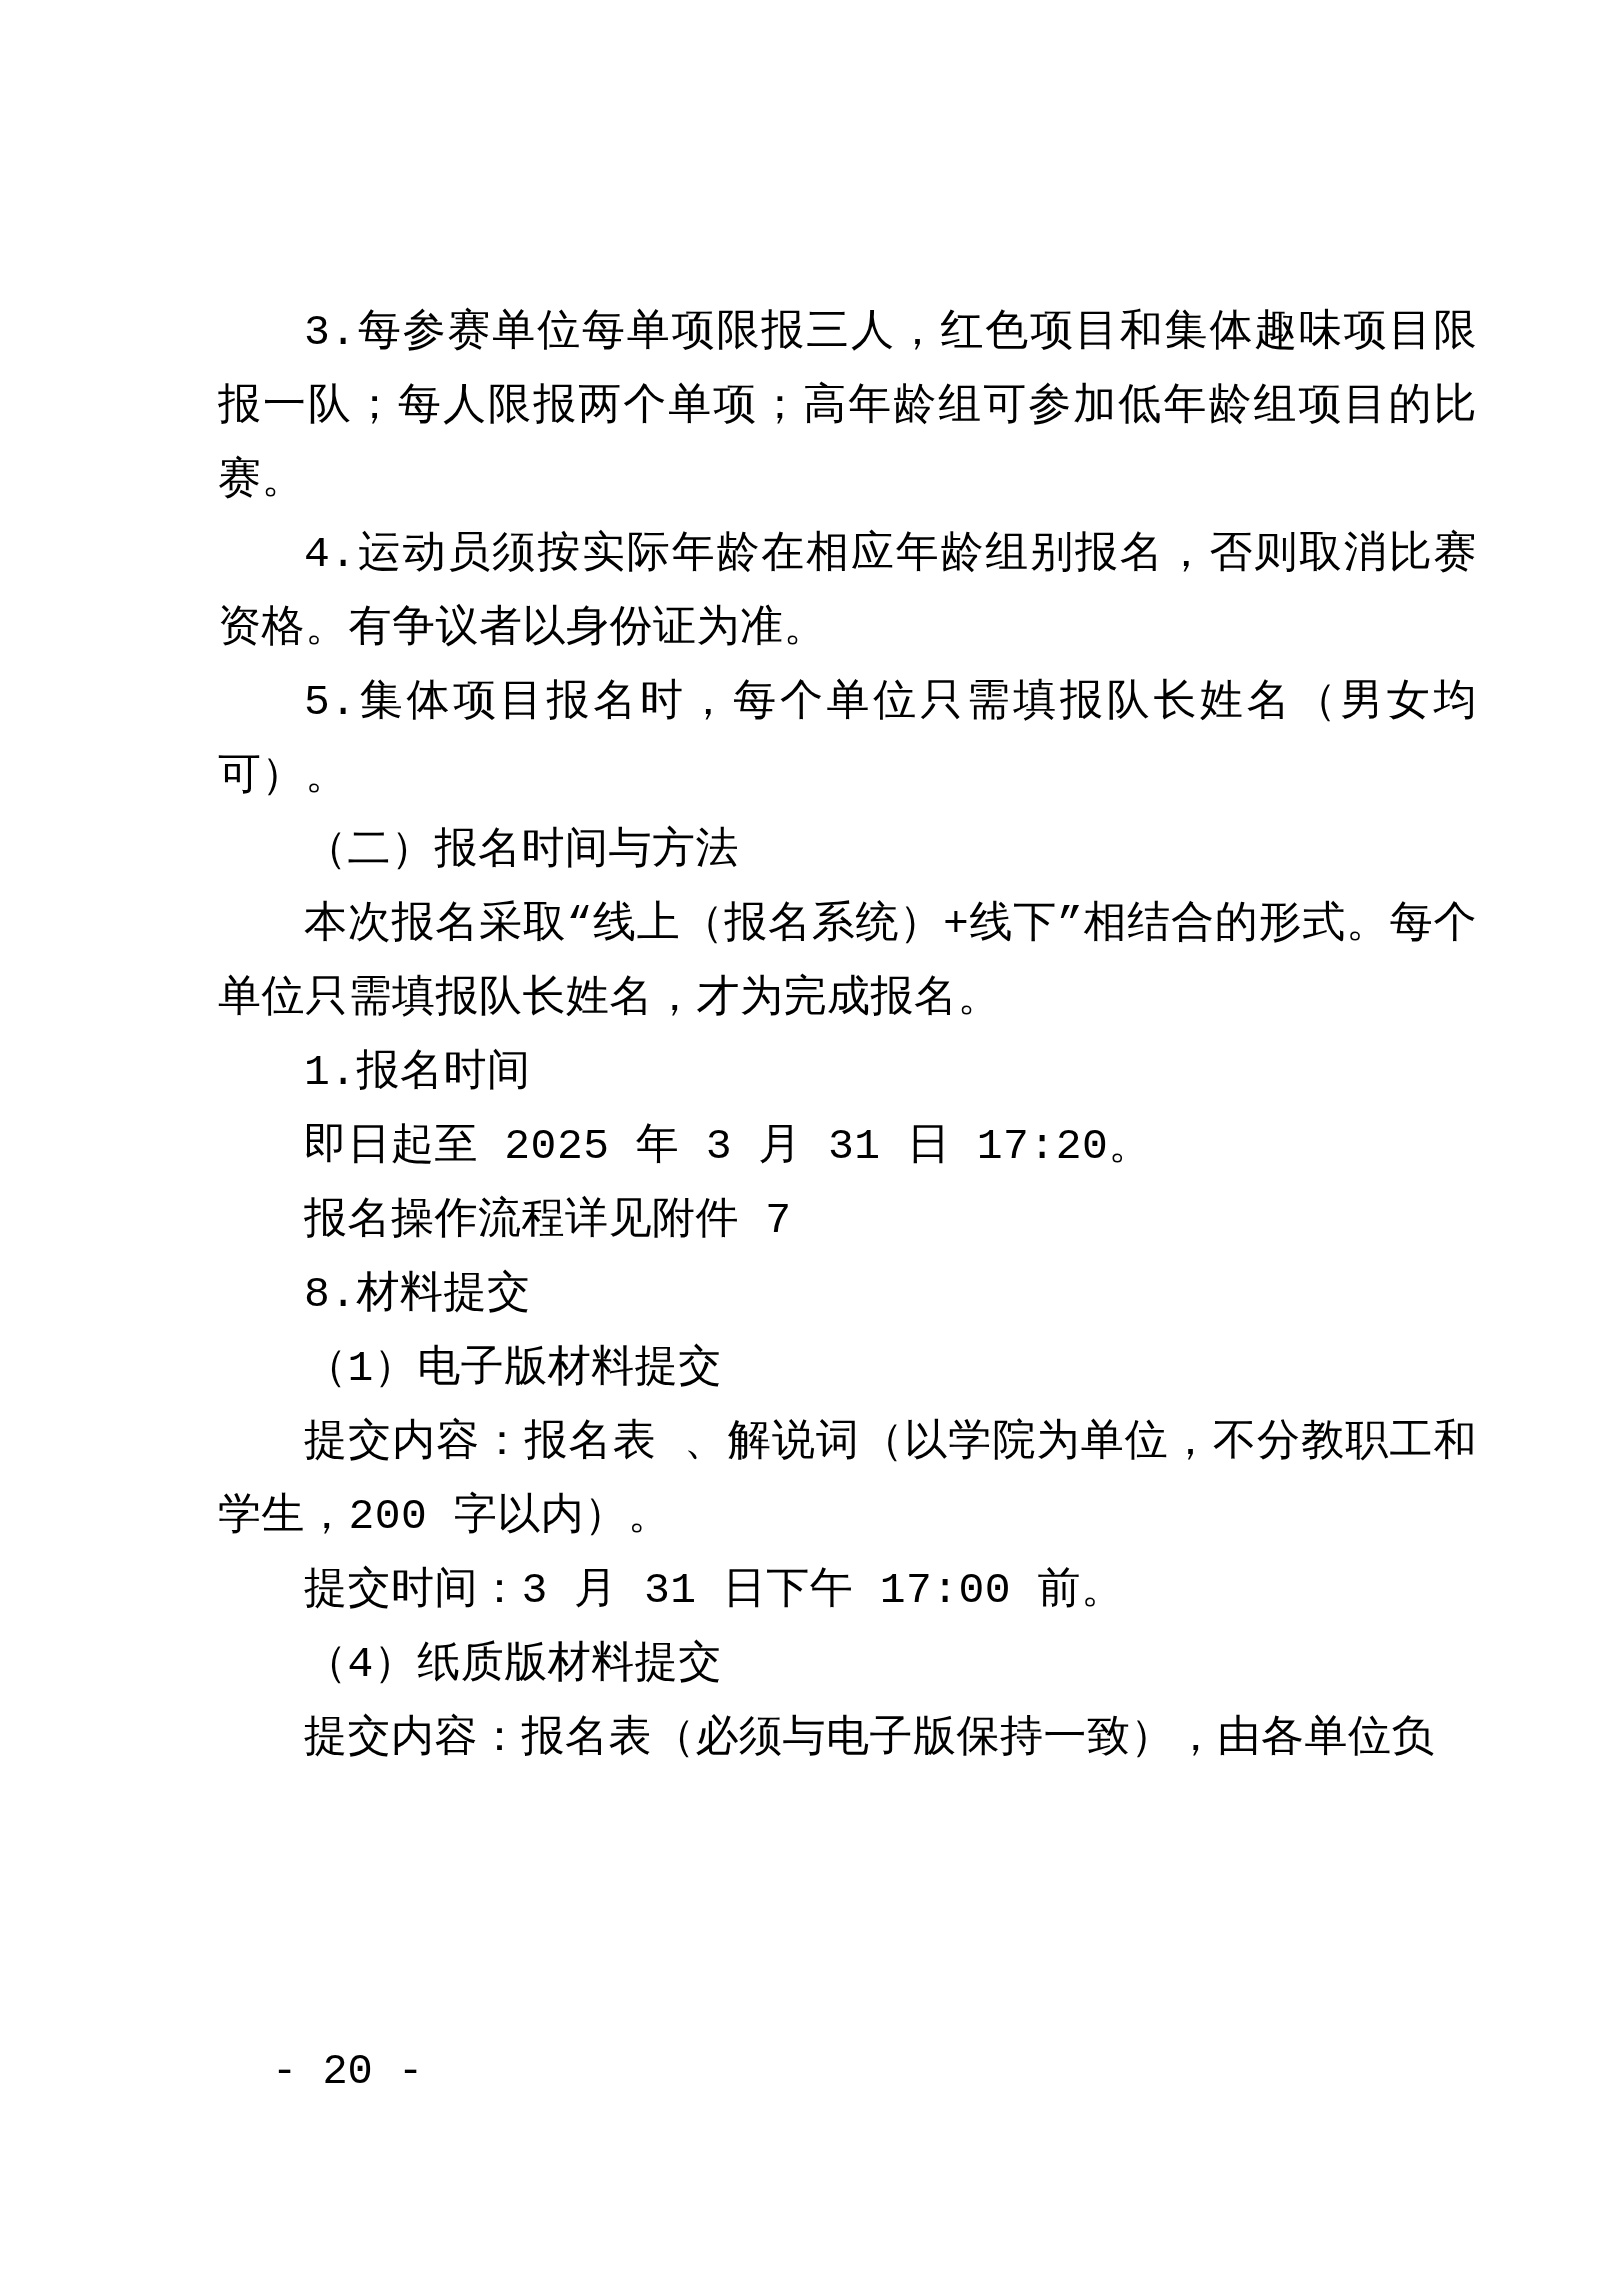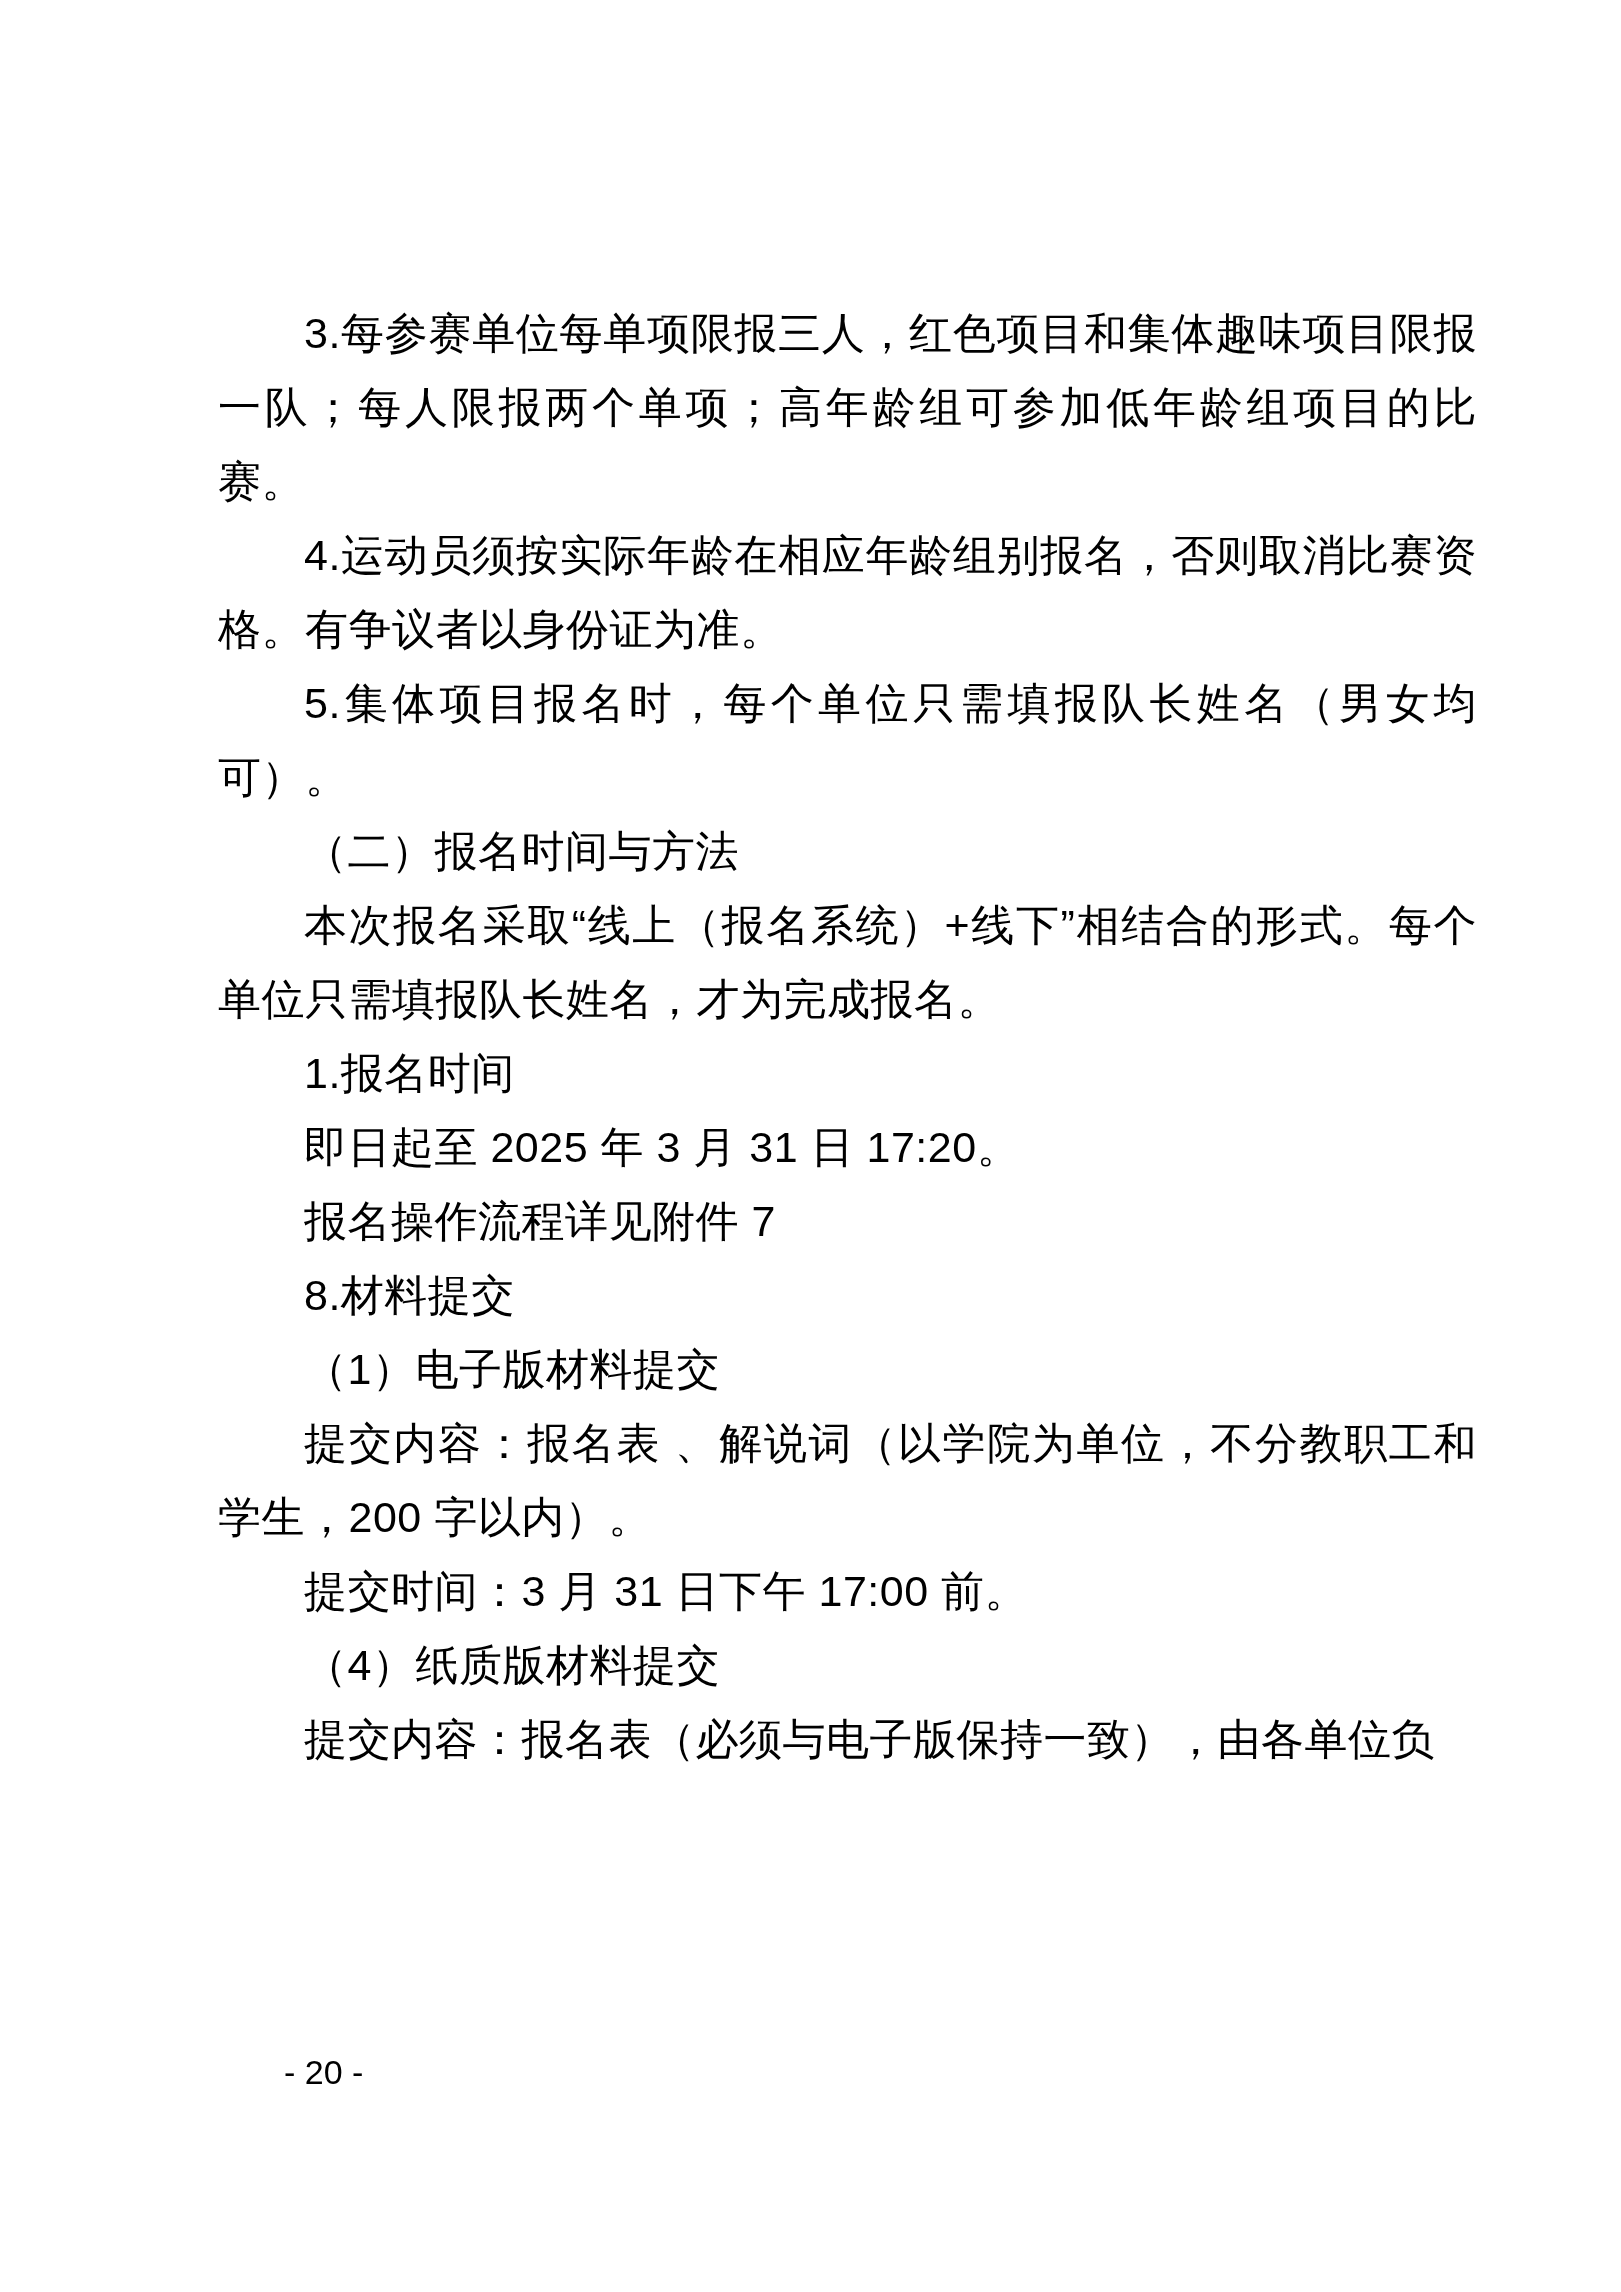--- a/index.html
+++ b/index.html
@@ -6,21 +6,21 @@
     margin: 0;
     padding: 0;
     background: #ffffff;
   }
   .page {
     position: relative;
     width: 1621px;
     height: 2293px;
     background: #ffffff;
     color: #000000;
-    font-family: Liberation Sans, sans-serif;
+    font-family: Liberation Mono, monospace;
     overflow: hidden;
   }
   .doc-body {
     position: absolute;
     left: 218px;
     top: 296px;
     width: 1259px;
     font-size: 43px;
     line-height: 74px;
     text-align: justify;
@@ -31,23 +31,23 @@
     margin: 0;
     padding: 0;
     text-indent: 86px; 
   }
   .doc-body p.section-heading {
     
     font-weight: normal;
   }
   .page-footer {
     position: absolute;
-    left: 284px;
+    left: 272px;
     top: 2051px;
-    font-size: 34px;
+    font-size: 42px;
     line-height: 43px;
     color: #000000;
     white-space: pre;
   }
 </style>
 </head>
 <body>
 
 <div class="page">
 

